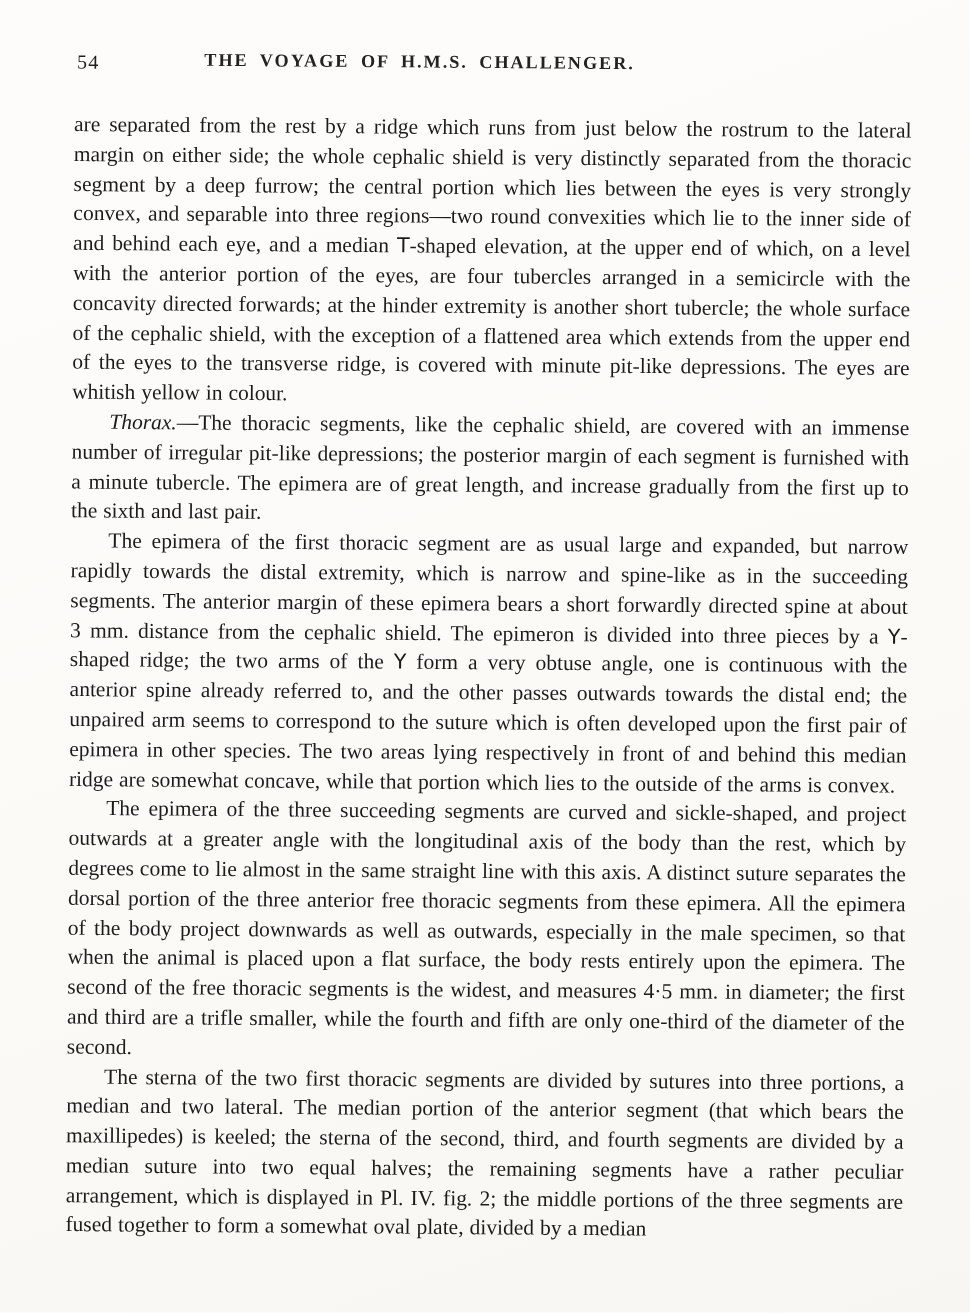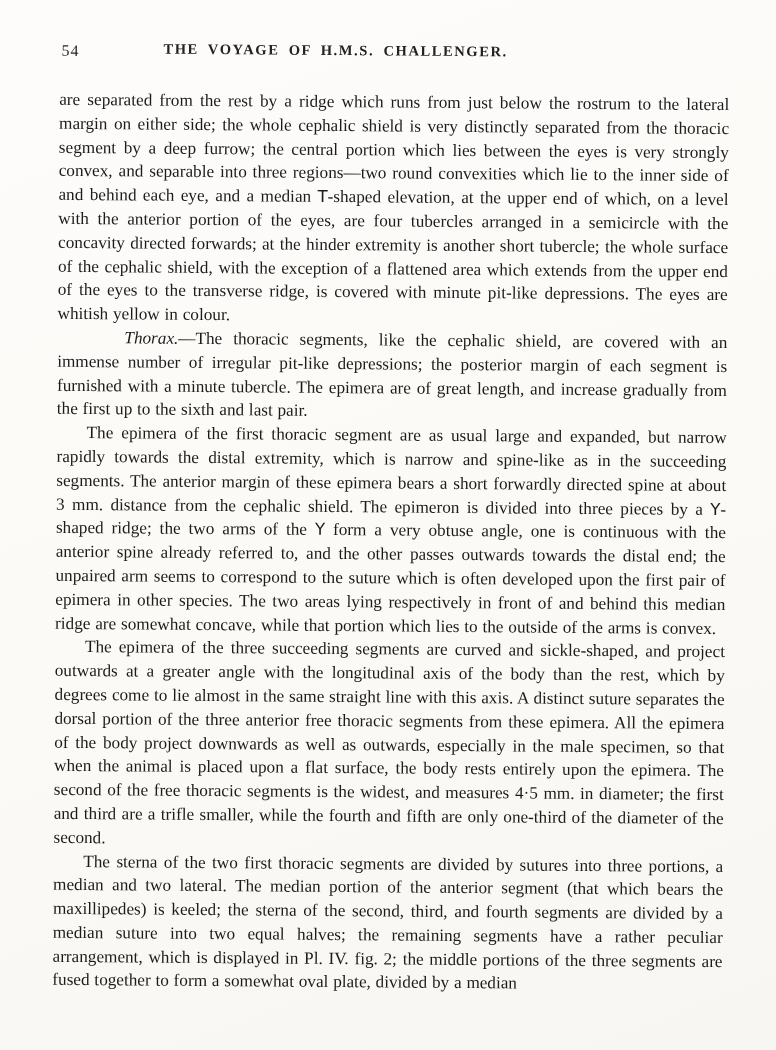--- a/index.html
+++ b/index.html
@@ -56,21 +56,20 @@
   }
   .text-block p {
     margin: 0;
     padding: 0;
   }
   .text-block p.indent {
     text-indent: 30px;
   }
   .seg-italic {
     font-style: italic;
-    margin-left: 37px;
   }
   .seg-glyph {
     font-family: "DejaVu Sans", "Liberation Sans", sans-serif;
     font-size: 0.96em;
     font-weight: 400;
   }
 </style>
 </head>
 <body>
 

